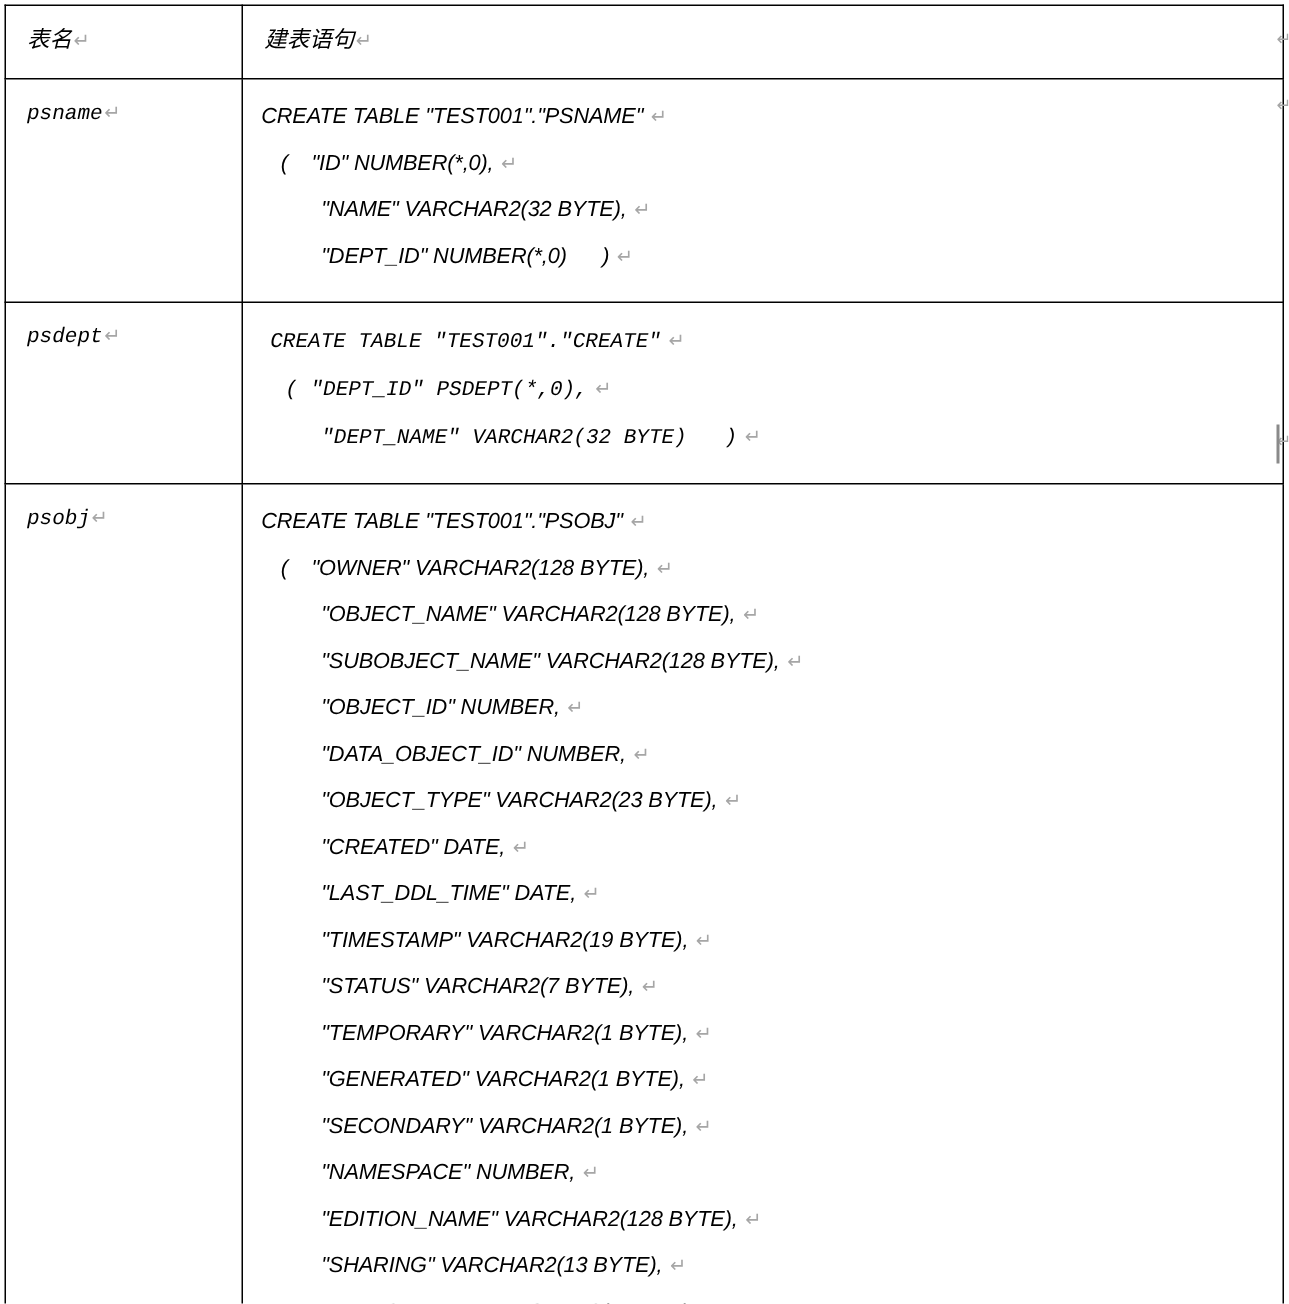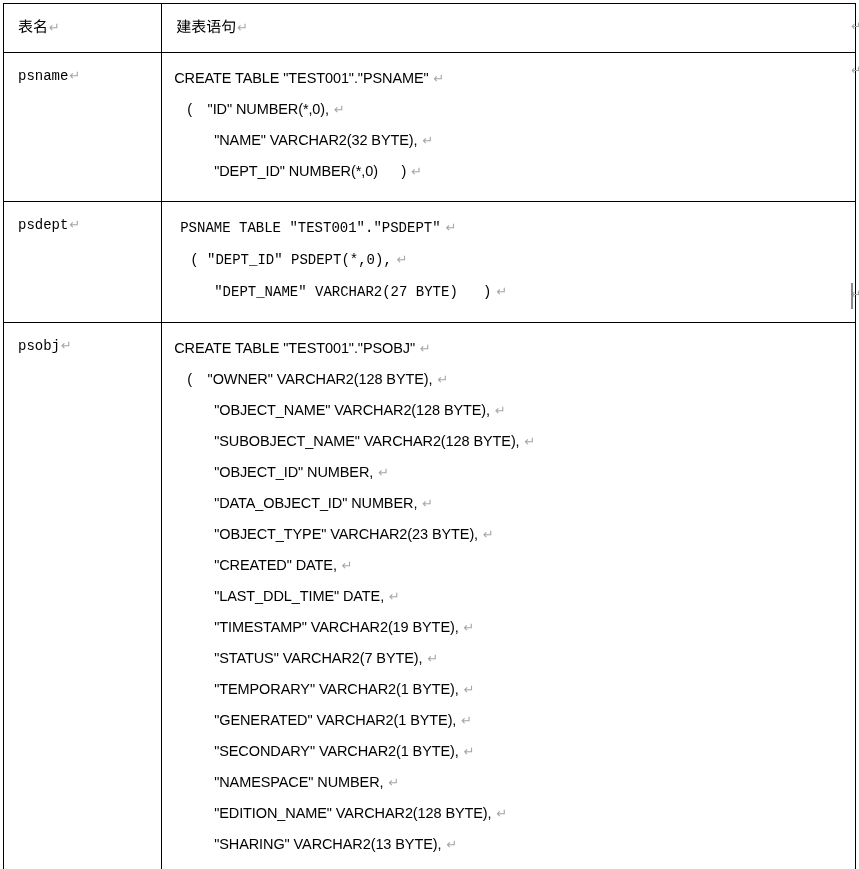--- a/index.html
+++ b/index.html
@@ -18,20 +18,21 @@
     -webkit-font-smoothing: antialiased;
   }
 
   
   #doc-canvas {
     position: absolute;
     left: 0;
     top: 0;
     width: 708px;
     height: 869px;
+    font-style: italic;
   }
 
   
   table.doc-table {
     position: absolute;
     left: 3px;
     top: 3px;
     width: 853px;
     border-collapse: collapse;
     table-layout: fixed;
@@ -159,23 +160,23 @@
               <div class="stmt-line indent-2"><span>"DEPT_ID" NUMBER(*,0)      )</span><span class="pilcrow">↵</span></div>
             </div>
           </td>
         </tr>
         <tr>
           <td>
             <div class="name-cell">psdept<span class="pilcrow tight">↵</span></div>
           </td>
           <td>
             <div class="stmt-cell stmt-mono">
-              <div class="stmt-line indent-0"><span>PSNAME TABLE ″TEST001″.″PSDEPT″</span><span class="pilcrow">↵</span></div>
+              <div class="stmt-line indent-0"><span>CREATE TABLE ″TEST001″.″CREATE″</span><span class="pilcrow">↵</span></div>
               <div class="stmt-line indent-1"><span>( ″DEPT_ID″ PSDEPT(*,0),</span><span class="pilcrow">↵</span></div>
-              <div class="stmt-line indent-2"><span>″DEPT_NAME″ VARCHAR2(27 BYTE)   )</span><span class="pilcrow">↵</span></div>
+              <div class="stmt-line indent-2"><span>″DEPT_NAME″ VARCHAR2(32 BYTE)   )</span><span class="pilcrow">↵</span></div>
             </div>
           </td>
         </tr>
         <tr>
           <td>
             <div class="name-cell">psobj<span class="pilcrow tight">↵</span></div>
           </td>
           <td>
             <div class="stmt-cell stmt-sans">
               <div class="stmt-line indent-0"><span>CREATE TABLE "TEST001"."PSOBJ"</span><span class="pilcrow">↵</span></div>

